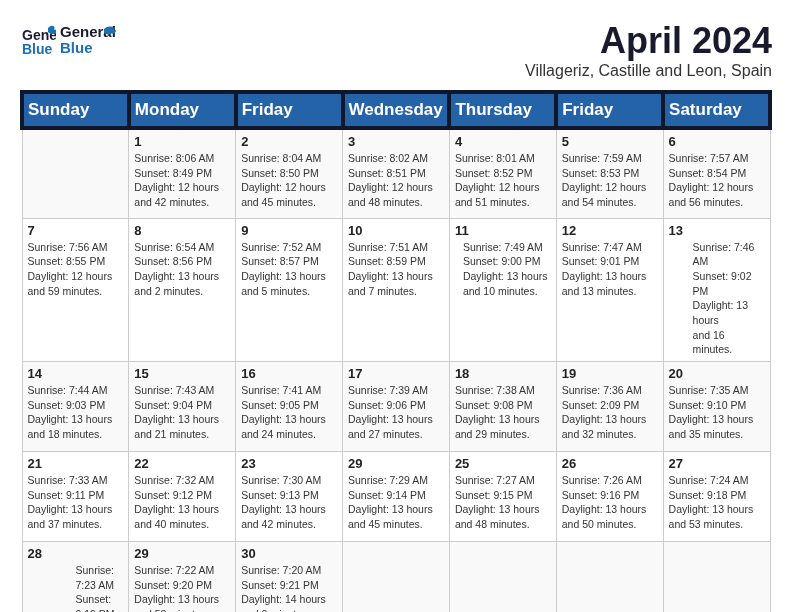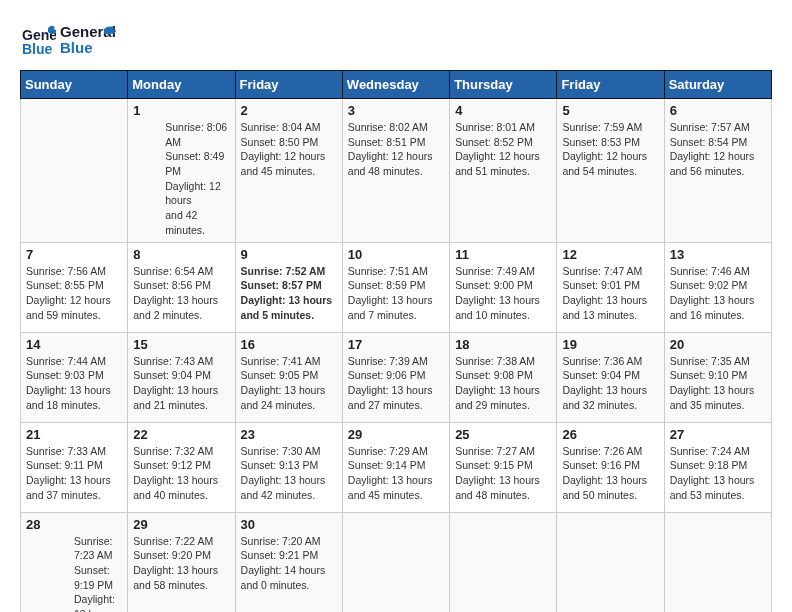--- a/index.html
+++ b/index.html
@@ -34,25 +34,25 @@
       color: #333;
     }
     table {
       width: 100%;
       border-collapse: collapse;
       table-layout: fixed;
     }
     thead tr th {
       background-color: #2563a8;
       color: #fff;
-      font-size: 13px;
+      font-size: 17px;
       font-weight: bold;
       padding: 6px 4px;
       text-align: left;
-      border: 1px solid #0f172a;
+      border: 4px solid #0f172a;
     }
     tbody tr td {
       border: 1px solid #ccc;
       vertical-align: top;
       padding: 4px 5px;
       font-size: 11px;
       color: #222;
       height: 90px;
     }
     tbody tr:nth-child(odd) td {
@@ -87,40 +87,44 @@
       </svg>
     </div>
     <div style="display:flex;flex-direction:column;">
       <span style="font-size:15px;font-weight:bold;color:#1a1a2e;line-height:1.1;">General</span>
       <span style="font-size:15px;font-weight:bold;color:#1a6fb5;line-height:1.1;">Blue</span>
     </div>
     <svg width="28" height="28" viewBox="0 0 28 28" style="margin-left:-30px;margin-top:-10px;">
       <path d="M14 8 C18 4, 26 5, 24 10 C26 7, 28 12, 22 13 C24 10, 20 16, 14 12 Z" fill="#1a6fb5"></path>
     </svg>
   </div>
+  <div class="title-block">
+    <div class="month-title">April 2024</div>
+    <div class="location-title">Villageriz, Castille and Leon, Spain</div>
+  </div>
 </div>
 
 <table>
   <thead>
     <tr id="header-row">
     <th>Sunday</th>
         <th>Monday</th>
         <th>Friday</th>
         <th>Wednesday</th>
         <th>Thursday</th>
         <th>Friday</th>
         <th>Saturday</th>
       </tr>
   </thead>
   <tbody id="calendar-body">
   <tr>
         <td></td>
         <td>
           <span class="day-number">1</span>
-          <div class="day-info" style="white-space: pre-line; margin-left: 32px;">Sunrise: 8:06 AM
+          <div class="day-info" style="white-space: pre-line;">Sunrise: 8:06 AM
 Sunset: 8:49 PM
 Daylight: 12 hours
 and 42 minutes.</div>
         </td>
         <td>
           <span class="day-number">2</span>
           <div class="day-info" style="white-space: pre-line;">Sunrise: 8:04 AM
 Sunset: 8:50 PM
 Daylight: 12 hours
 and 45 minutes.</div>
@@ -164,49 +168,49 @@
         </td>
         <td>
           <span class="day-number">8</span>
           <div class="day-info" style="white-space: pre-line;">Sunrise: 6:54 AM
 Sunset: 8:56 PM
 Daylight: 13 hours
 and 2 minutes.</div>
         </td>
         <td>
           <span class="day-number">9</span>
-          <div class="day-info" style="white-space: pre-line; font-weight: bold;">Sunrise: 7:52 AM
+          <div class="day-info" style="white-space: pre-line;">Sunrise: 7:52 AM
 Sunset: 8:57 PM
 Daylight: 13 hours
 and 5 minutes.</div>
         </td>
         <td>
           <span class="day-number">10</span>
           <div class="day-info" style="white-space: pre-line;">Sunrise: 7:51 AM
 Sunset: 8:59 PM
 Daylight: 13 hours
 and 7 minutes.</div>
         </td>
         <td>
           <span class="day-number">11</span>
-          <div class="day-info" style="white-space: pre-line;">Sunrise: 7:49 AM
+          <div class="day-info" style="white-space: pre-line; margin-left: 8px;">Sunrise: 7:49 AM
 Sunset: 9:00 PM
 Daylight: 13 hours
 and 10 minutes.</div>
         </td>
         <td>
           <span class="day-number">12</span>
           <div class="day-info" style="white-space: pre-line;">Sunrise: 7:47 AM
 Sunset: 9:01 PM
 Daylight: 13 hours
 and 13 minutes.</div>
         </td>
         <td>
           <span class="day-number">13</span>
-          <div class="day-info" style="white-space: pre-line;">Sunrise: 7:46 AM
+          <div class="day-info" style="white-space: pre-line; margin-left: 24px;">Sunrise: 7:46 AM
 Sunset: 9:02 PM
 Daylight: 13 hours
 and 16 minutes.</div>
         </td>
       </tr>
       <tr>
         <td>
           <span class="day-number">14</span>
           <div class="day-info" style="white-space: pre-line;">Sunrise: 7:44 AM
 Sunset: 9:03 PM
@@ -237,21 +241,21 @@
         <td>
           <span class="day-number">18</span>
           <div class="day-info" style="white-space: pre-line;">Sunrise: 7:38 AM
 Sunset: 9:08 PM
 Daylight: 13 hours
 and 29 minutes.</div>
         </td>
         <td>
           <span class="day-number">19</span>
           <div class="day-info" style="white-space: pre-line;">Sunrise: 7:36 AM
-Sunset: 9:04 PM
+Sunset: 2:09 PM
 Daylight: 13 hours
 and 32 minutes.</div>
         </td>
         <td>
           <span class="day-number">20</span>
           <div class="day-info" style="white-space: pre-line;">Sunrise: 7:35 AM
 Sunset: 9:10 PM
 Daylight: 13 hours
 and 35 minutes.</div>
         </td>

